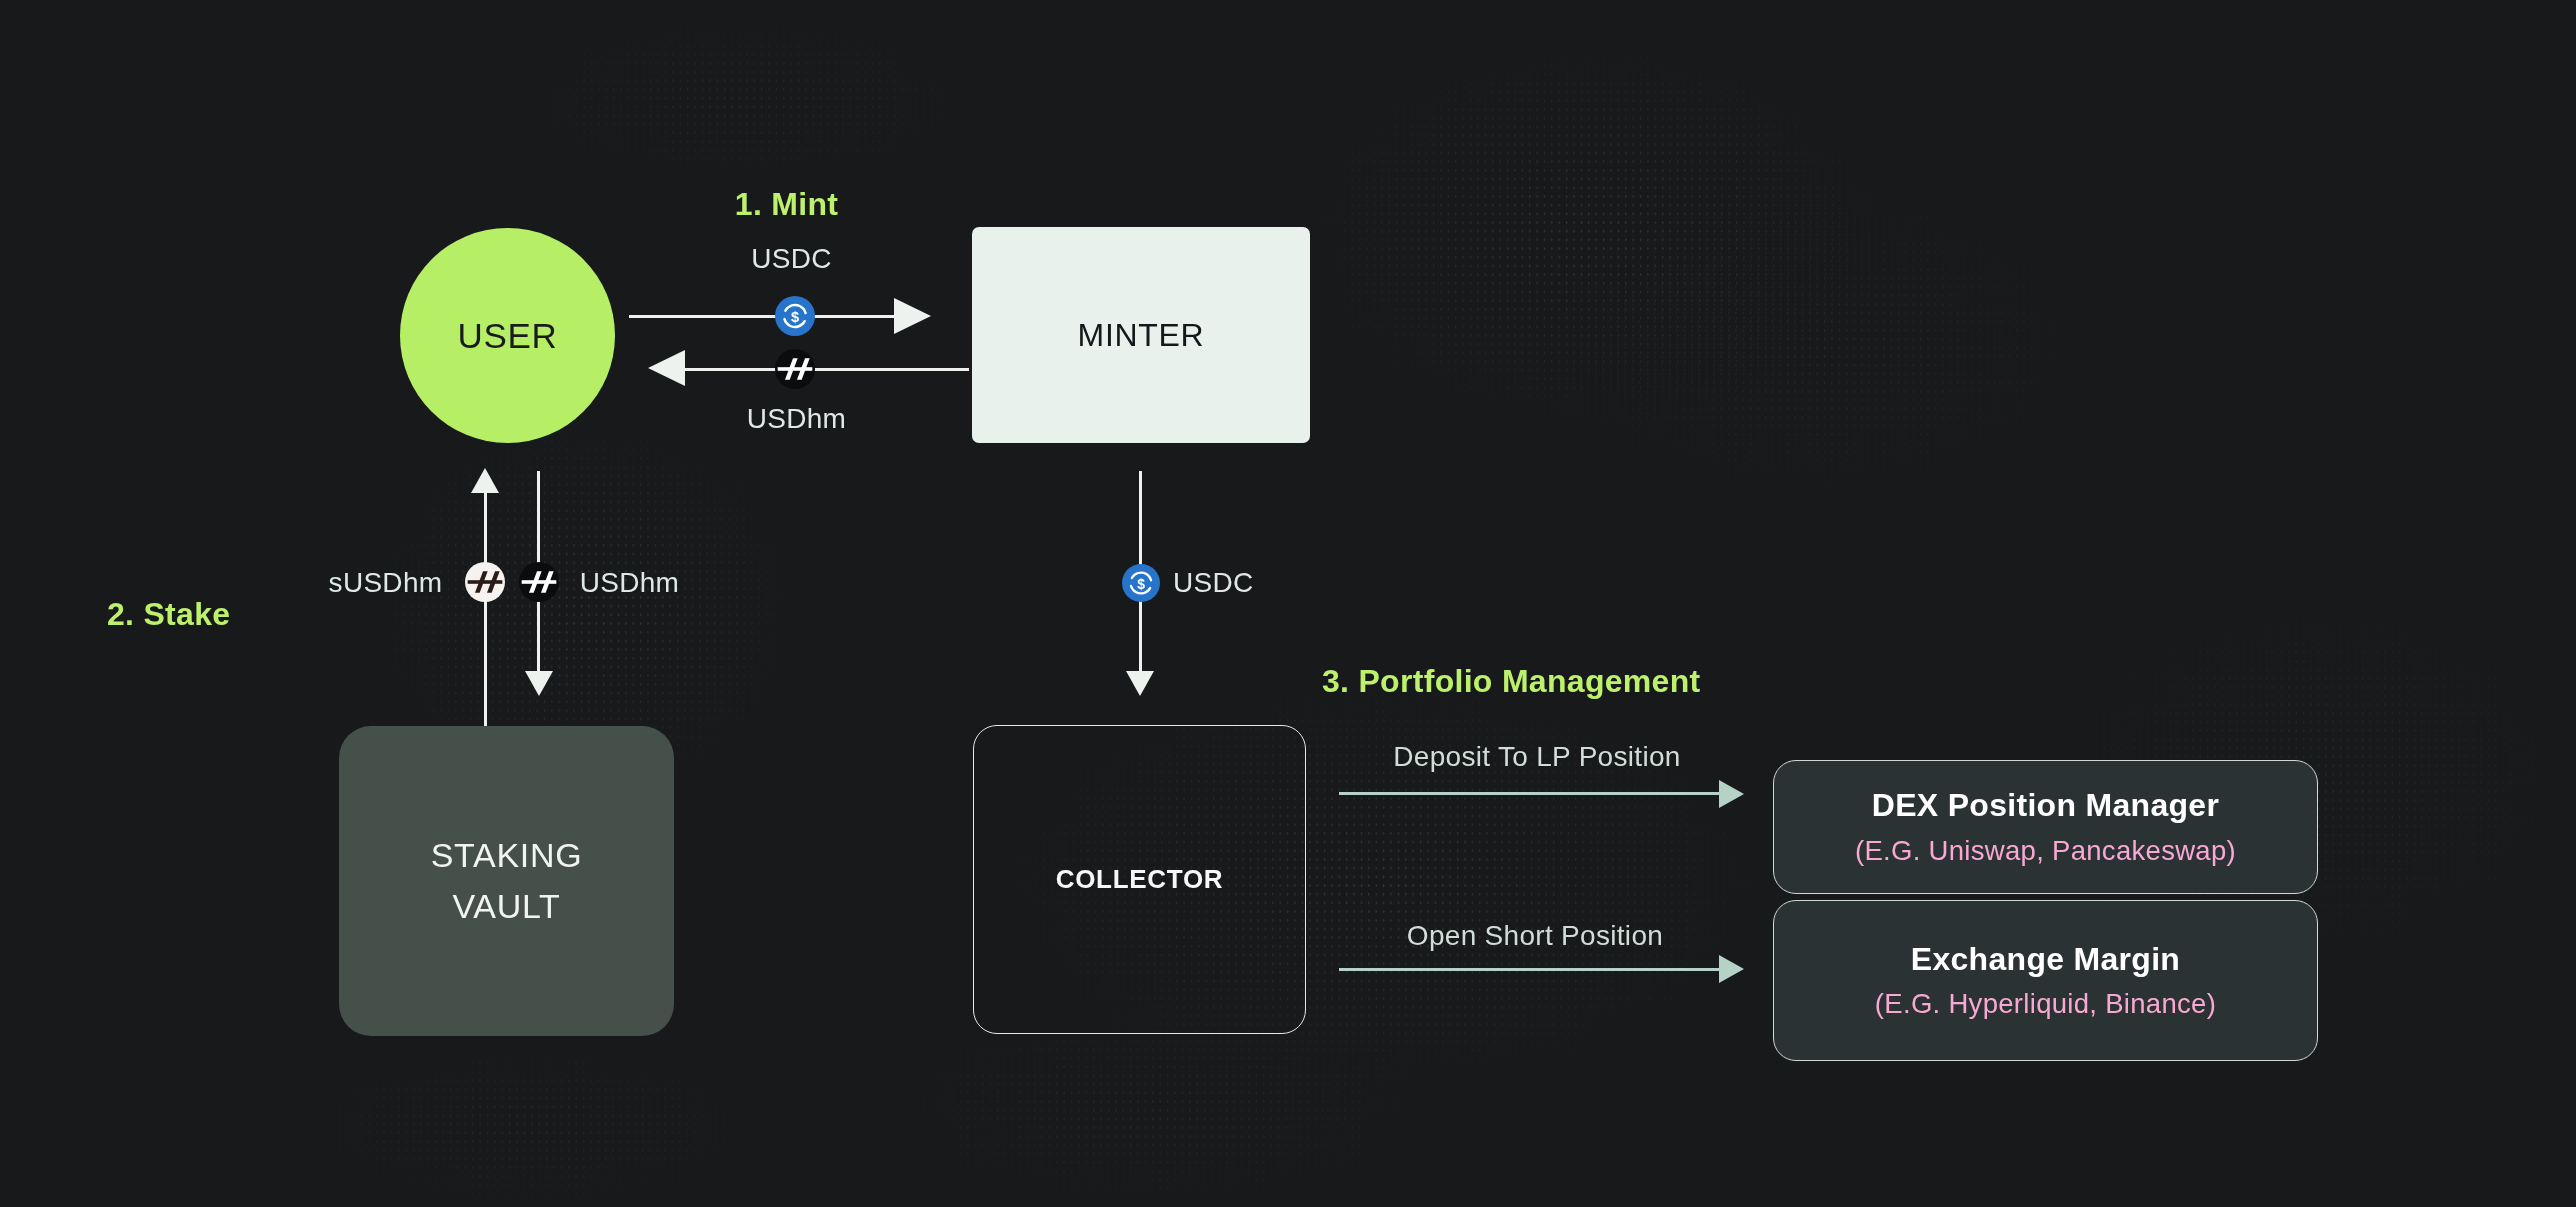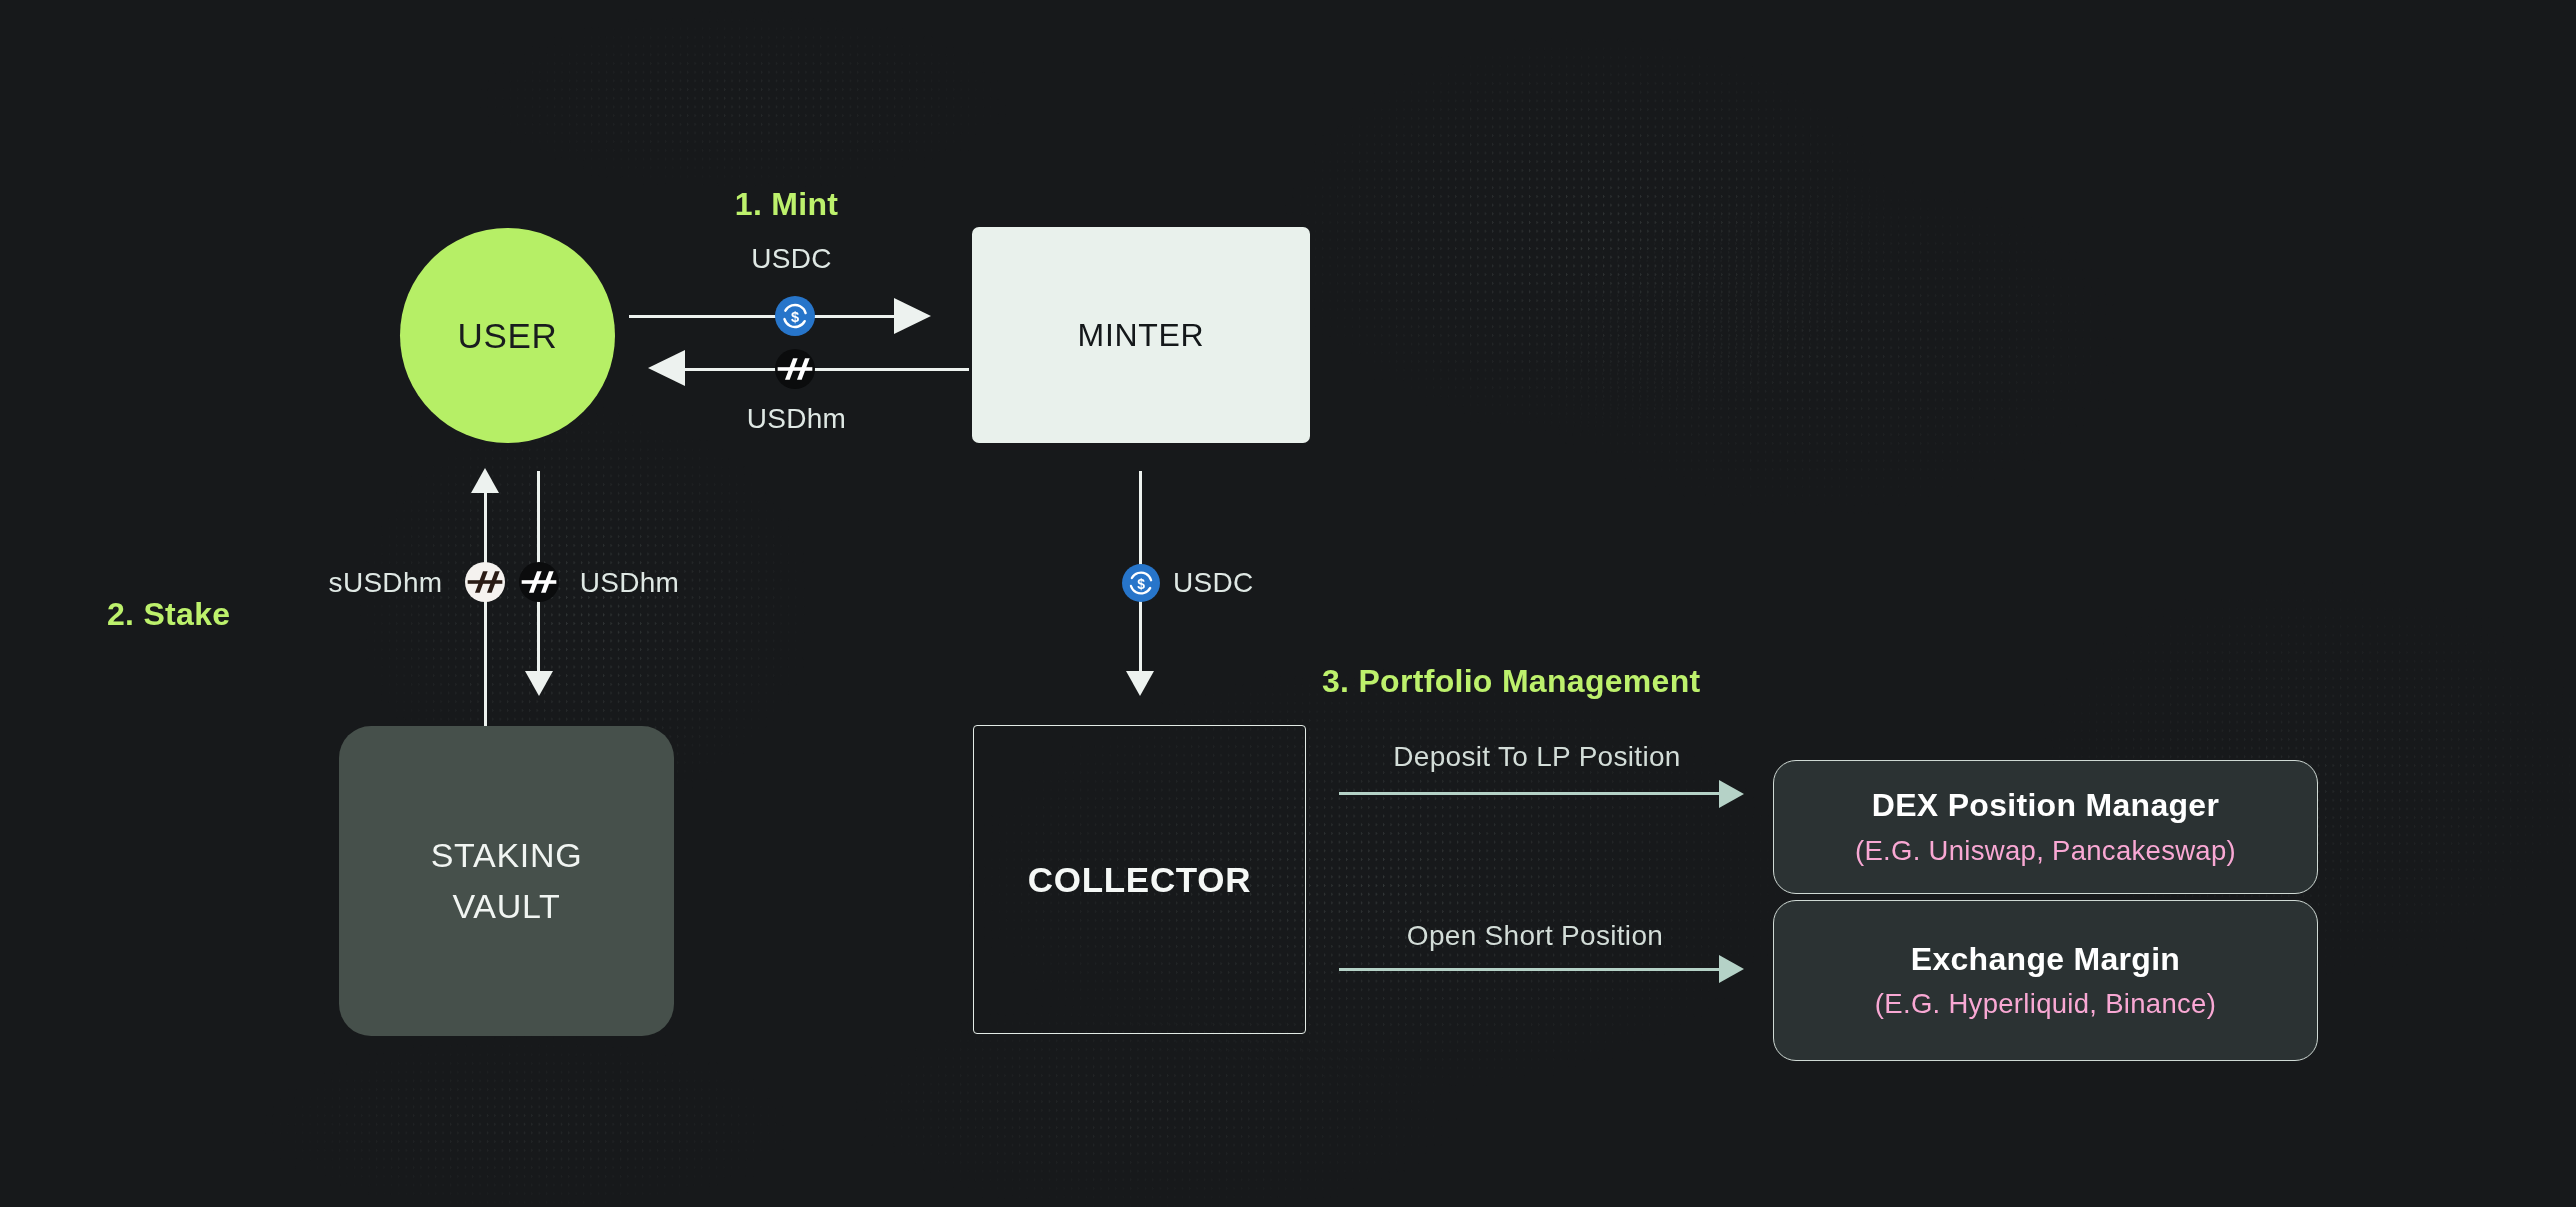--- a/index.html
+++ b/index.html
@@ -36,24 +36,24 @@
     width:338px;height:216px;border-radius:7px;background:#e9f1ec;
     display:flex;align-items:center;justify-content:center;
     color:#14181a;font-size:32px;font-weight:500;letter-spacing:0.7px;
   }
   .vault-box{
     width:335px;height:310px;border-radius:32px;background:#46504b;
     display:flex;flex-direction:column;align-items:center;justify-content:center;
     color:#f1f5f2;font-size:34px;font-weight:500;letter-spacing:0.7px;line-height:51px;
   }
   .collector-box{
-    width:333px;height:309px;border-radius:4px;
+    width:333px;height:309px;border-radius:24px;
     border:1.7px solid #e3ebe6;background:transparent;
     display:flex;align-items:center;justify-content:center;
-    color:#f5f8f6;font-size:35px;font-weight:700;letter-spacing:0.7px;
+    color:#f5f8f6;font-size:26px;font-weight:700;letter-spacing:0.7px;
     box-sizing:border-box;
   }
   .dest-box{
     width:545px;border-radius:23px;border:1.3px solid #cfd9d4;background:#2b3233;
     display:flex;flex-direction:column;align-items:center;justify-content:center;
     box-sizing:border-box;gap:10.7px;
   }
   .dest-title{color:#ffffff;font-size:32px;font-weight:700;letter-spacing:0.3px;}
   .dest-sub{color:#f9a8d4;font-size:27.5px;font-weight:400;letter-spacing:0.3px;}
   

